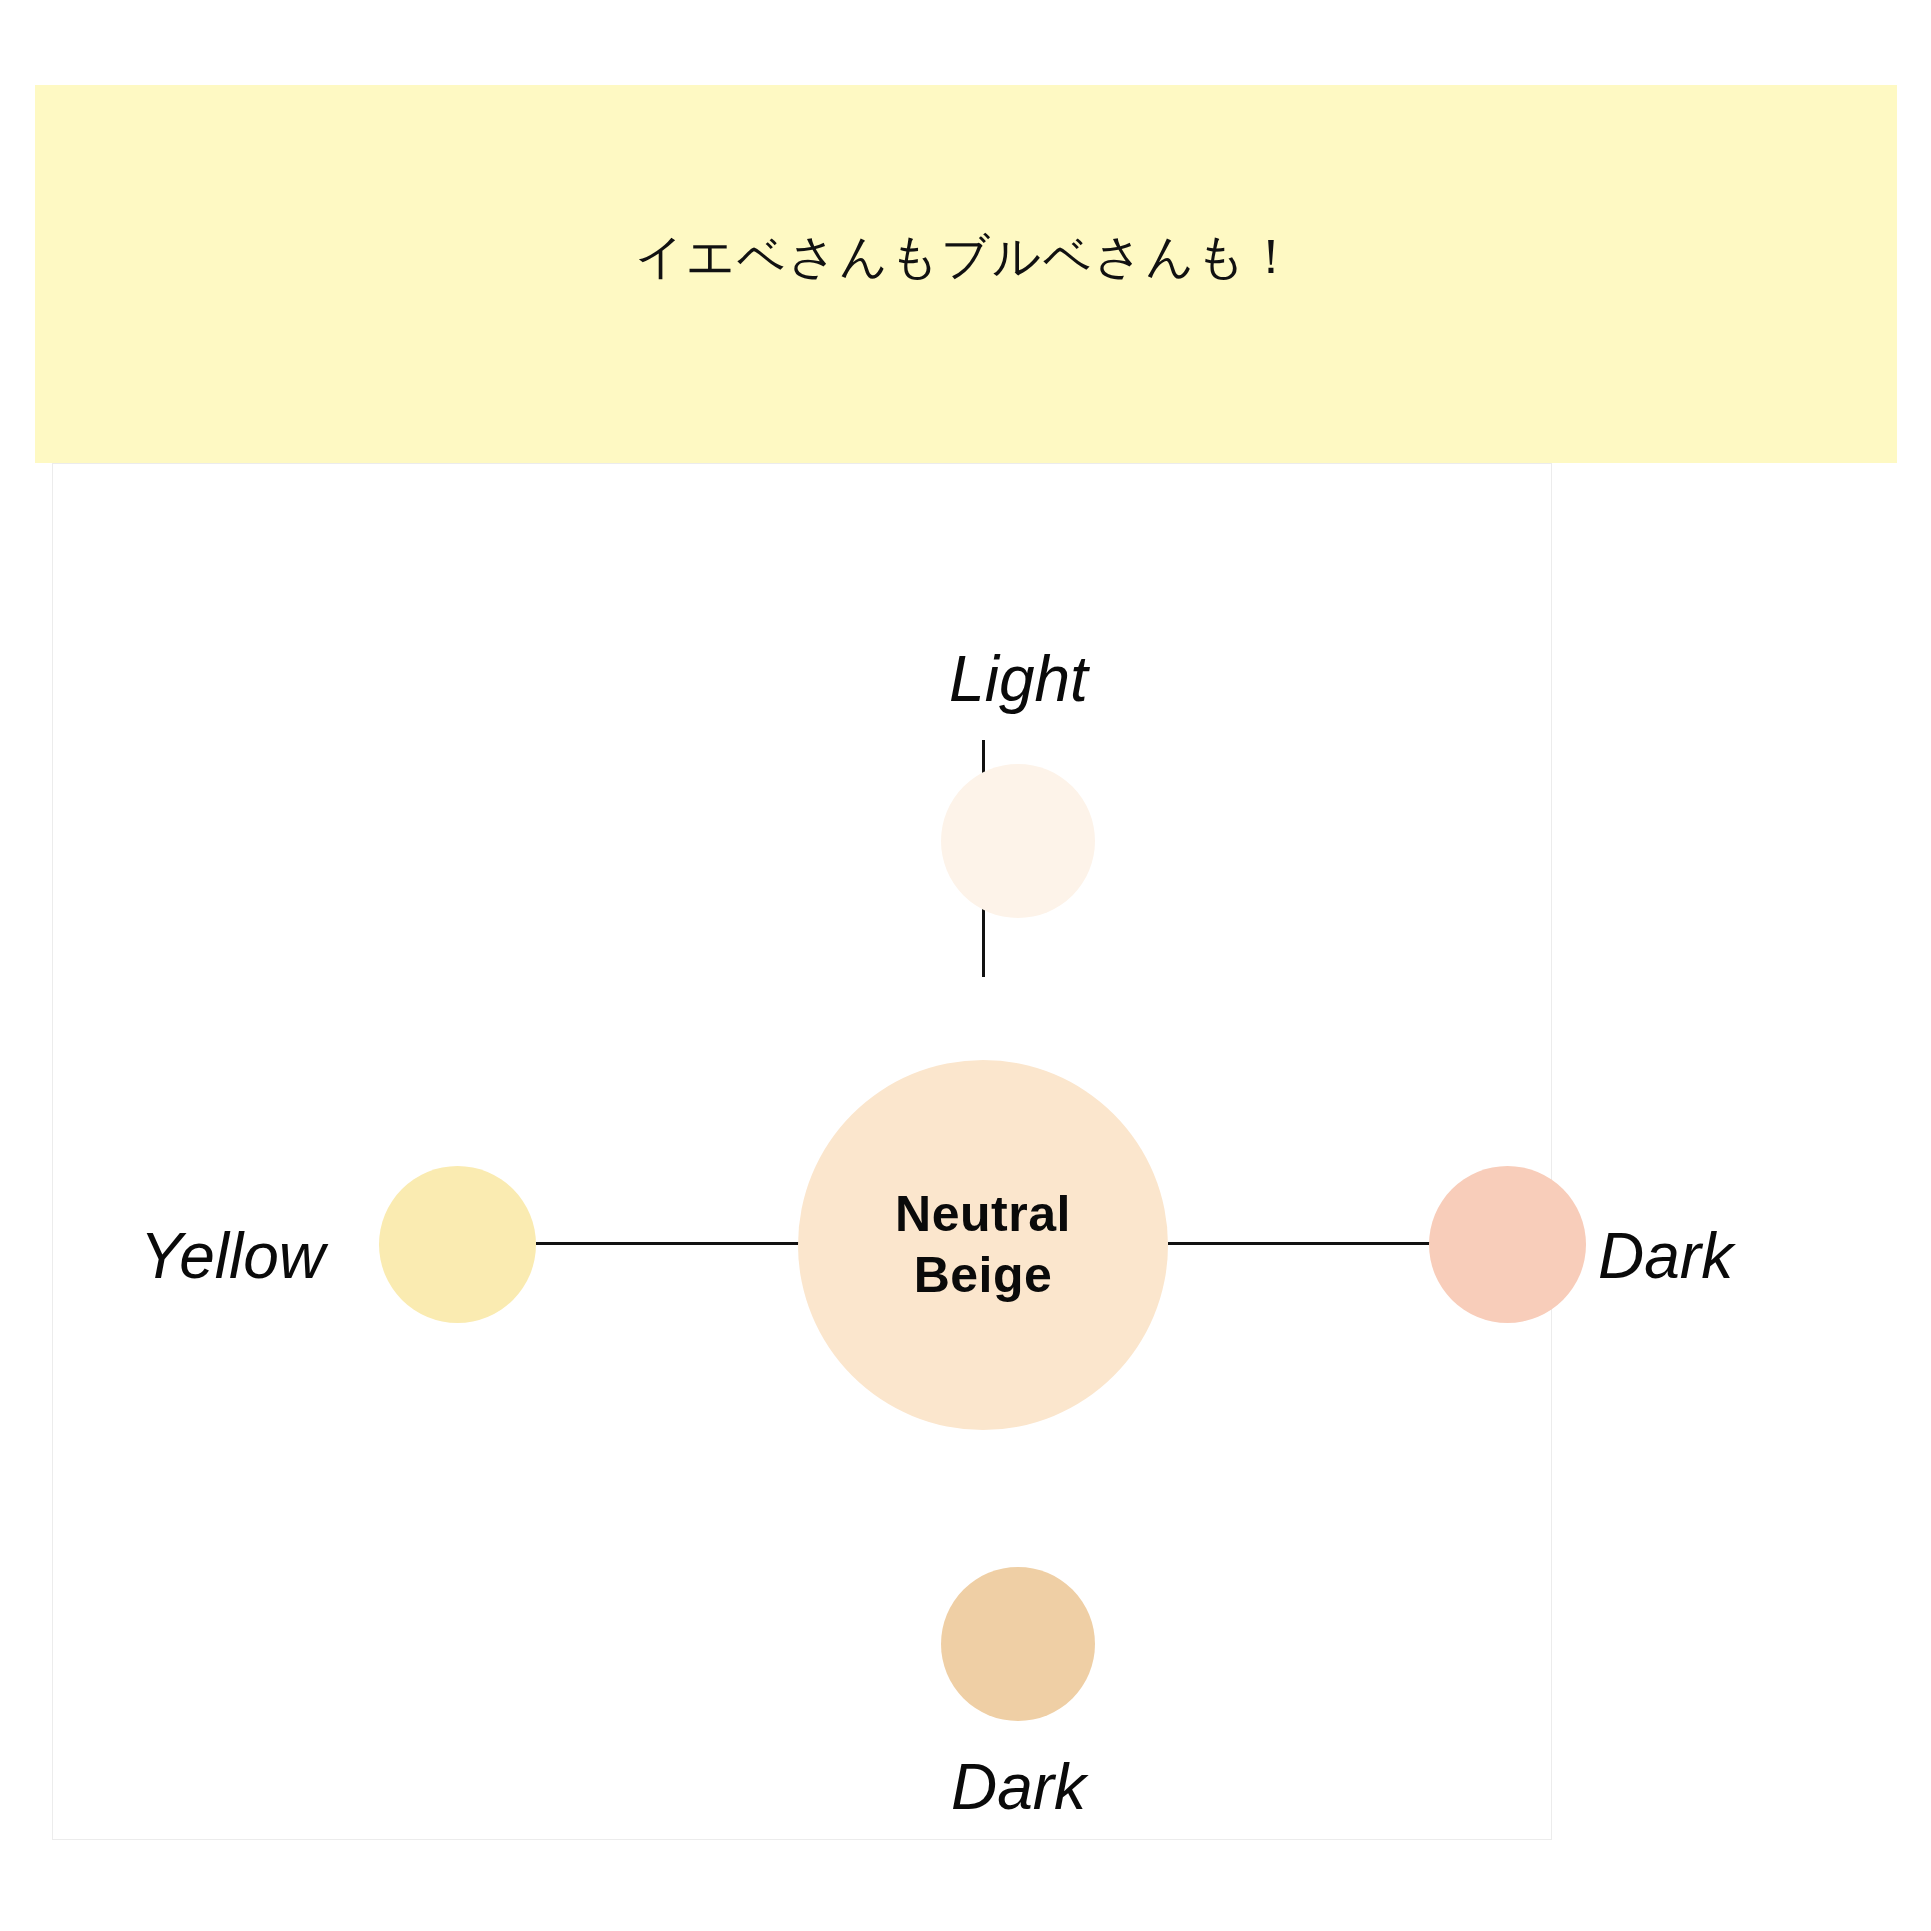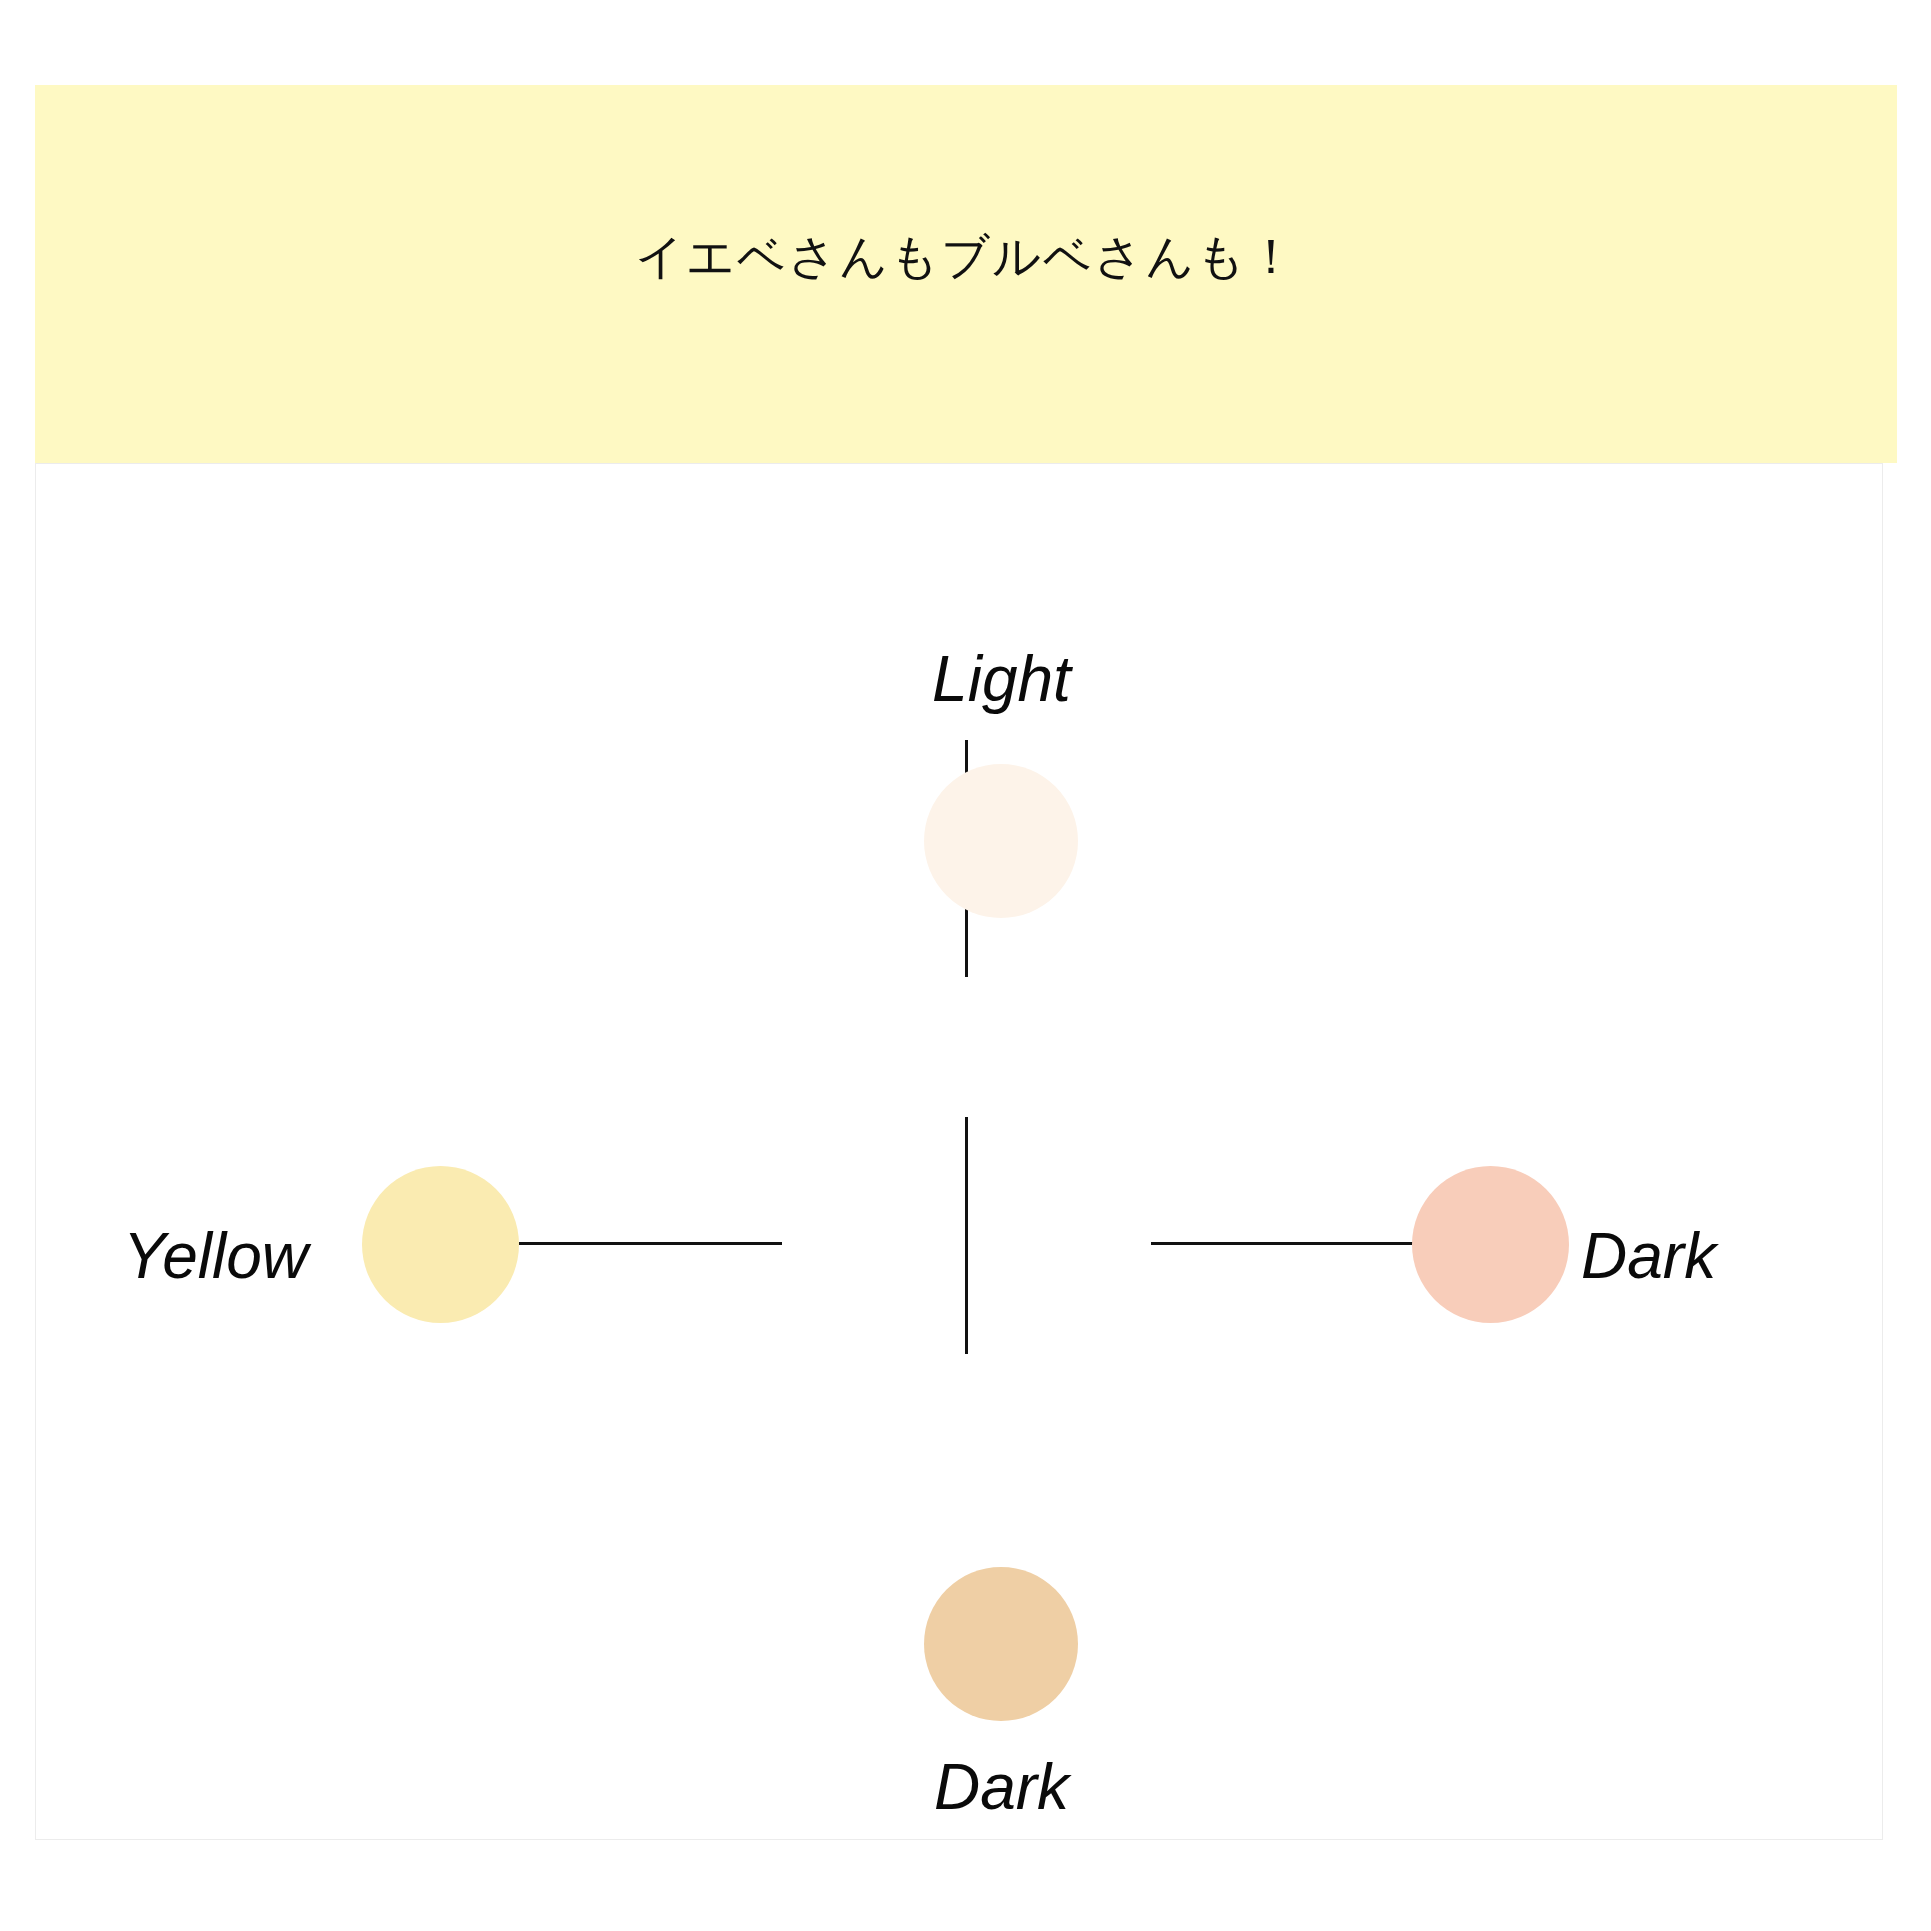--- a/index.html
+++ b/index.html
@@ -52,23 +52,23 @@
     color: #0a0a0a;
     letter-spacing: 3.9px;
     line-height: 1;
     margin: 0;
     white-space: nowrap;
   }
 
   
   #body {
     position: absolute;
-    left: 0;
+    left: 17px;
     top: 378px;
-    width: 1848px;
+    width: 1500px;
     height: 1377px;
     background: #ffffff;
     border: 1.9px solid #ececec;
     box-sizing: border-box;
   }
 
   #diagram {
     position: absolute;
     left: 0;
     top: 0;
@@ -180,18 +180,24 @@
       <div class="axis-label" id="label-light">Light</div>
       <div class="axis-label" id="label-pink">Dark</div>
       <div class="axis-label" id="label-dark">Dark</div>
       <div class="axis-label" id="label-yellow">Yellow</div>
 
       <div class="node" id="node-light" style="background: rgb(253, 243, 233);"></div>
       <div class="node" id="node-pink" style="background: rgb(248, 205, 186);"></div>
       <div class="node" id="node-dark" style="background: rgb(239, 207, 165);"></div>
       <div class="node" id="node-yellow" style="background: rgb(250, 235, 177);"></div>
 
+      <div class="node" id="node-center" style="background: rgb(251, 230, 205);">
+        <div class="node-text">
+          <span>Neutral</span><br>
+          <span>Beige</span>
+        </div>
+      </div>
 
     </div>
   </div>
 
 </div>
 
 
 </body></html>

